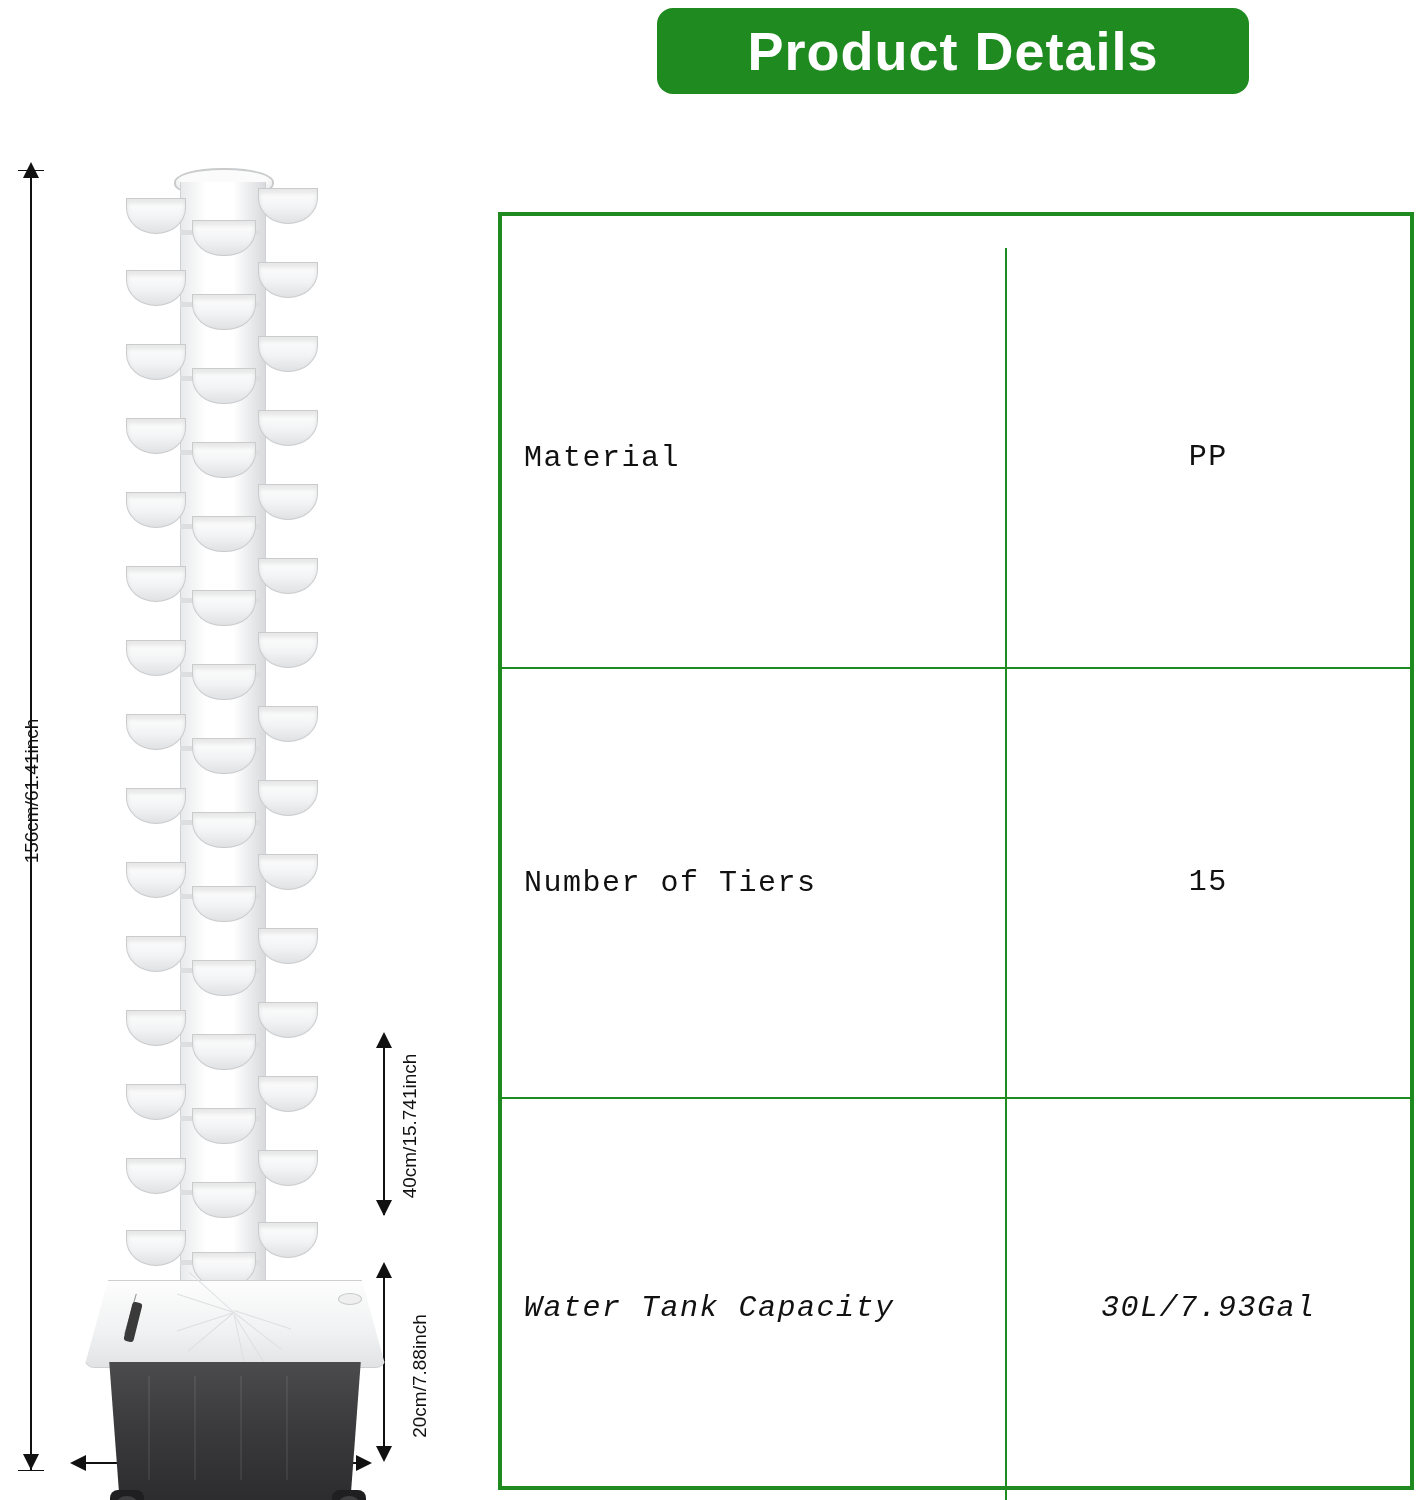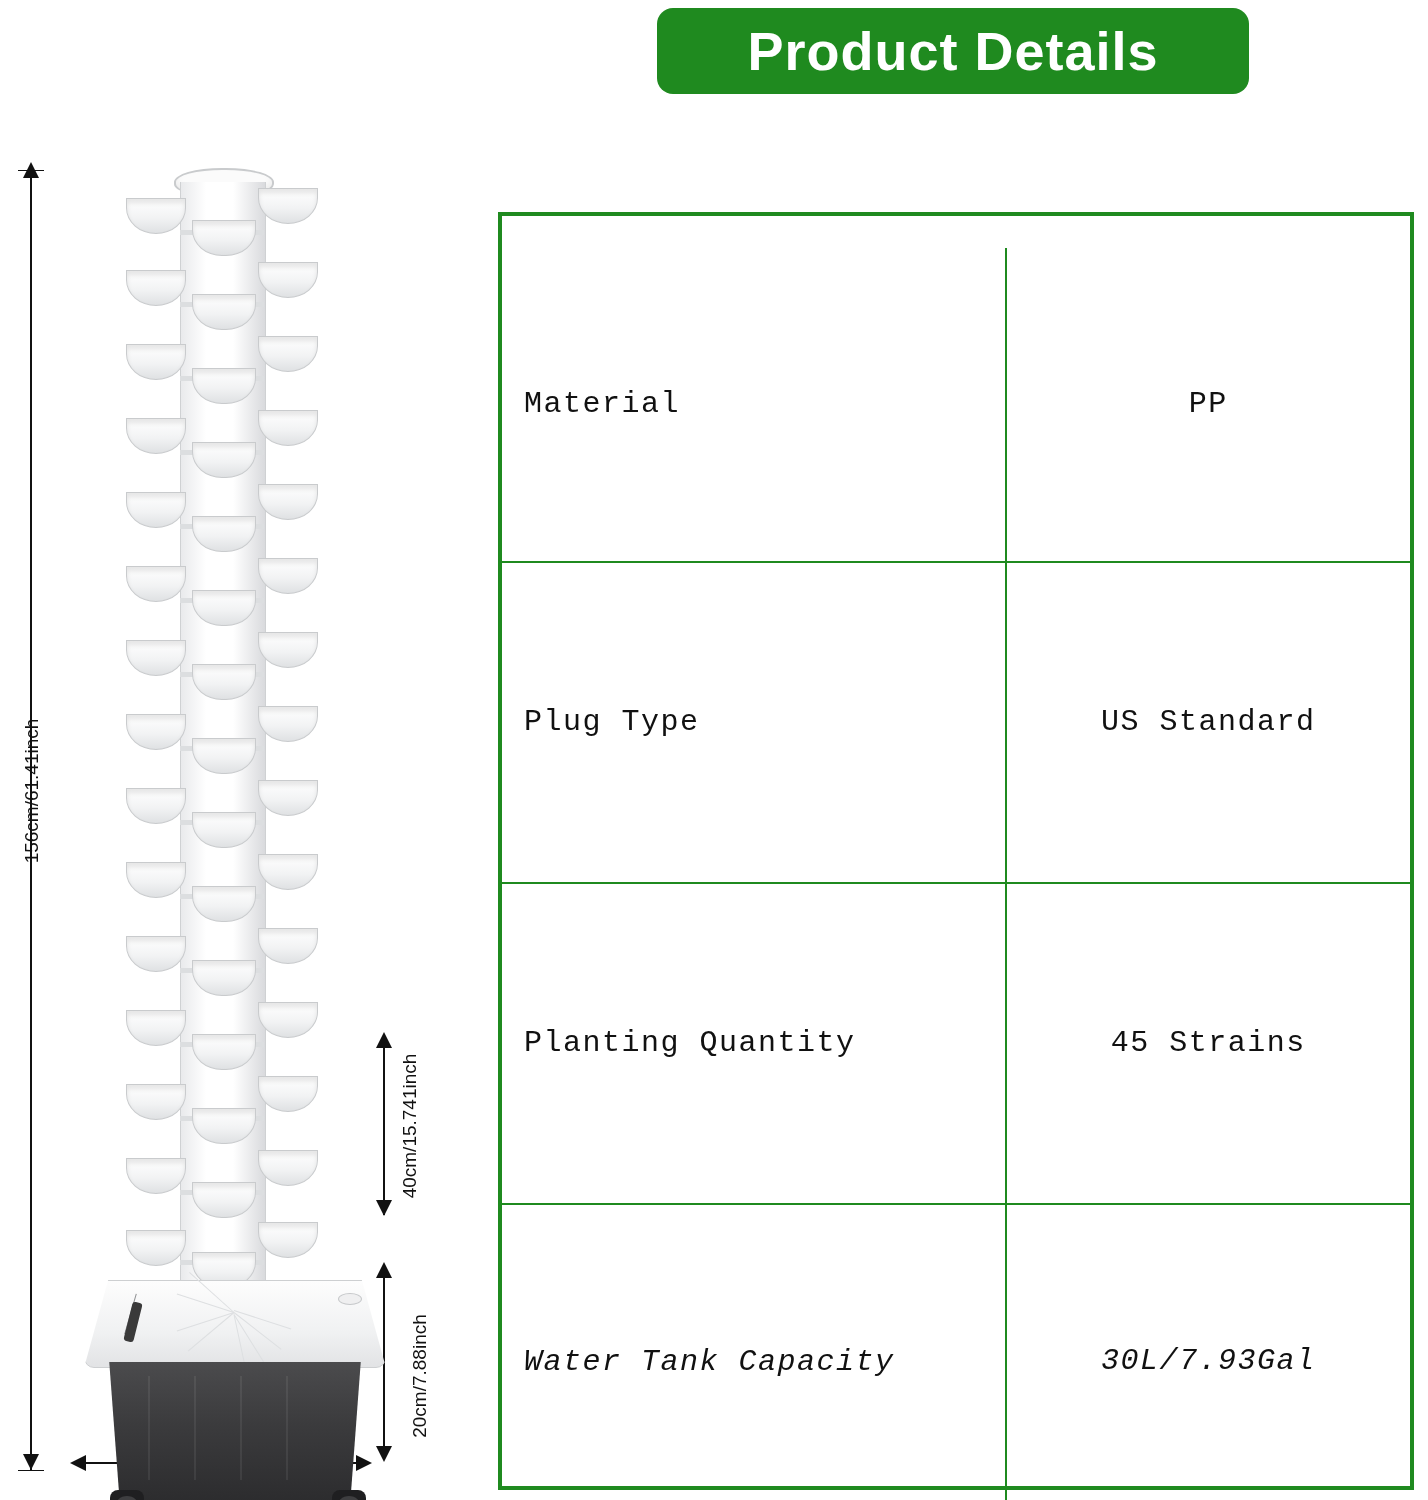--- a/index.html
+++ b/index.html
@@ -529,29 +529,23 @@
 <div class="spec-table-wrap">
   <table class="spec">
     <tbody>
       <tr>
         <td class="label">Material</td>
         <td class="value">
           <span class="line">PP</span>
         </td>
       </tr>
       <tr>
-        <td class="label">Plug Type</td>
+        <td class="label">Number of Tiers</td>
         <td class="value">
-          <span class="line">US Standard</span>
-        </td>
-      </tr>
-      <tr>
-        <td class="label">Planting Quantity</td>
-        <td class="value">
-          <span class="line">45 Strains</span>
+          <span class="line">15</span>
         </td>
       </tr>
       <tr>
         <td class="label">Water Tank Capacity</td>
         <td class="value">
           <span class="line">30L/7.93Gal</span>
         </td>
       </tr>
     </tbody>
   </table>

